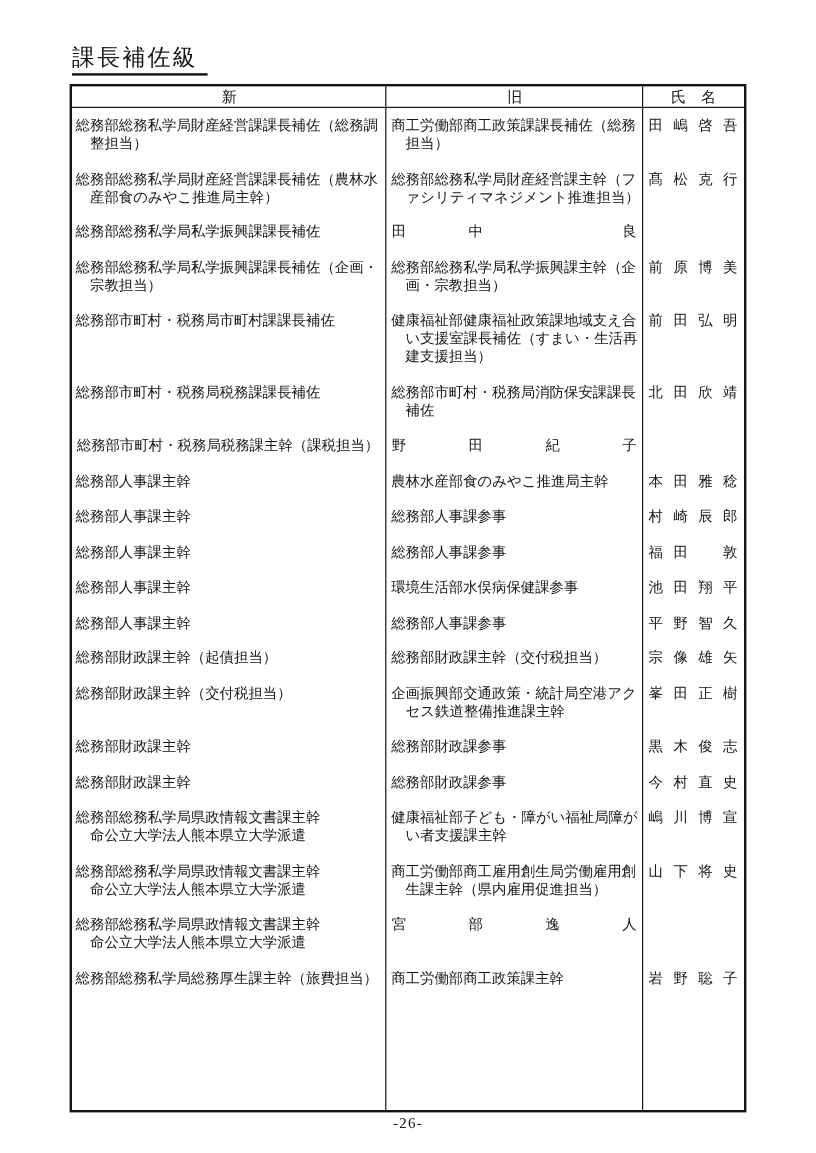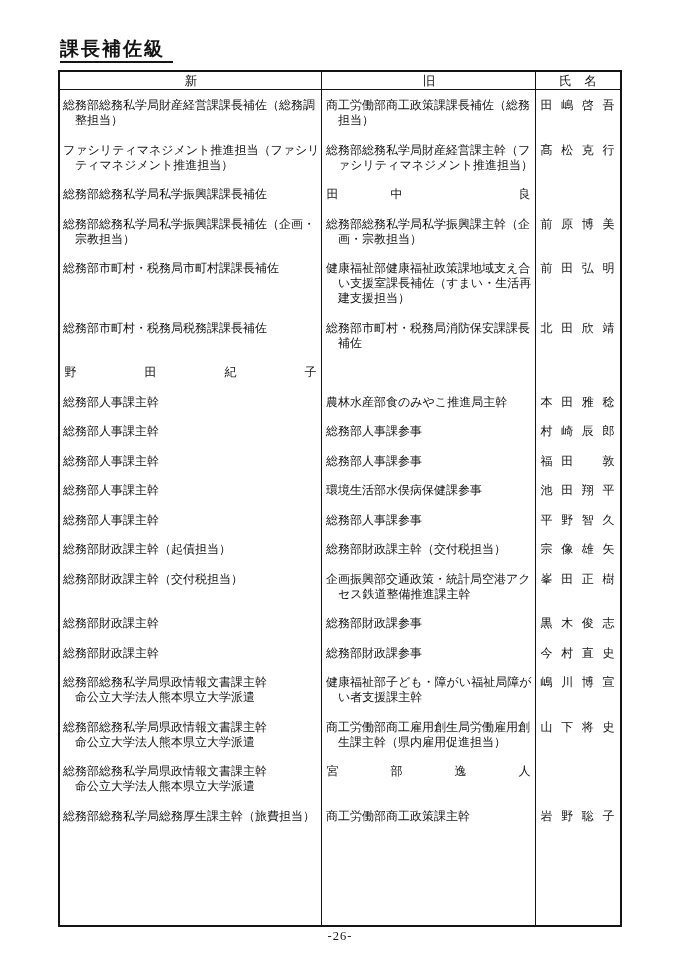--- a/index.html
+++ b/index.html
@@ -11,21 +11,21 @@
     font-family: "Liberation Serif", "DejaVu Serif", serif;
     color: #141414;
     overflow: hidden;
   }
   .title {
     position: absolute;
     left: 60px;
     top: 38px;
     font-size: 19px;
     line-height: 22px;
-    font-weight: bold;
+    font-weight: normal;
     letter-spacing: 2px;
     border-bottom: 2px solid #141414;
     padding: 0 8px 1px 0;
   }
   .table {
     position: absolute;
     left: 58px;
     top: 70px;
     width: 564px;
     height: 857px;
@@ -56,20 +56,21 @@
   .tbody {
     padding-top: 8px;
     overflow: hidden;
   }
   .entry {
     display: grid;
     grid-template-columns: 262px 214px 1fr;
     margin-bottom: 14.5px;
     font-size: 12px;
     line-height: 15px;
+    font-family: Liberation Mono, monospace;
   }
   .c1 {
     padding-left: 15px;
     text-indent: -12px;
     white-space: pre-wrap;
     word-break: break-all;
     line-break: anywhere;
   }
   .c2 {
     padding-left: 16px;
@@ -120,21 +121,21 @@
           <div class="c1">総務部総務私学局財産経営課課長補佐（総務調整担当）</div>
           <div class="c2">商工労働部商工政策課課長補佐（総務担当）</div>
           <div class="c3">
             <span class="nc">田</span>
             <span class="nc">嶋</span>
             <span class="nc">啓</span>
             <span class="nc">吾</span>
           </div>
         </div>
         <div class="entry">
-          <div class="c1">ファシリティマネジメント推進担当（ファシリティマネジメント推進担当）</div>
+          <div class="c1">総務部総務私学局財産経営課課長補佐（農林水産部食のみやこ推進局主幹）</div>
           <div class="c2">総務部総務私学局財産経営課主幹（ファシリティマネジメント推進担当）</div>
           <div class="c3">
             <span class="nc">髙</span>
             <span class="nc">松</span>
             <span class="nc">克</span>
             <span class="nc">行</span>
           </div>
         </div>
         <div class="entry">
           <div class="c1">総務部総務私学局私学振興課課長補佐</div>
@@ -169,20 +170,21 @@
           <div class="c1">総務部市町村・税務局税務課課長補佐</div>
           <div class="c2">総務部市町村・税務局消防保安課課長補佐</div>
           <div class="c3">
             <span class="nc">北</span>
             <span class="nc">田</span>
             <span class="nc">欣</span>
             <span class="nc">靖</span>
           </div>
         </div>
         <div class="entry">
+          <div class="c2">総務部市町村・税務局税務課主幹（課税担当）</div>
           <div class="c3">
             <span class="nc">野</span>
             <span class="nc">田</span>
             <span class="nc">紀</span>
             <span class="nc">子</span>
           </div>
         </div>
         <div class="entry">
           <div class="c1">総務部人事課主幹</div>
           <div class="c2">農林水産部食のみやこ推進局主幹</div>

